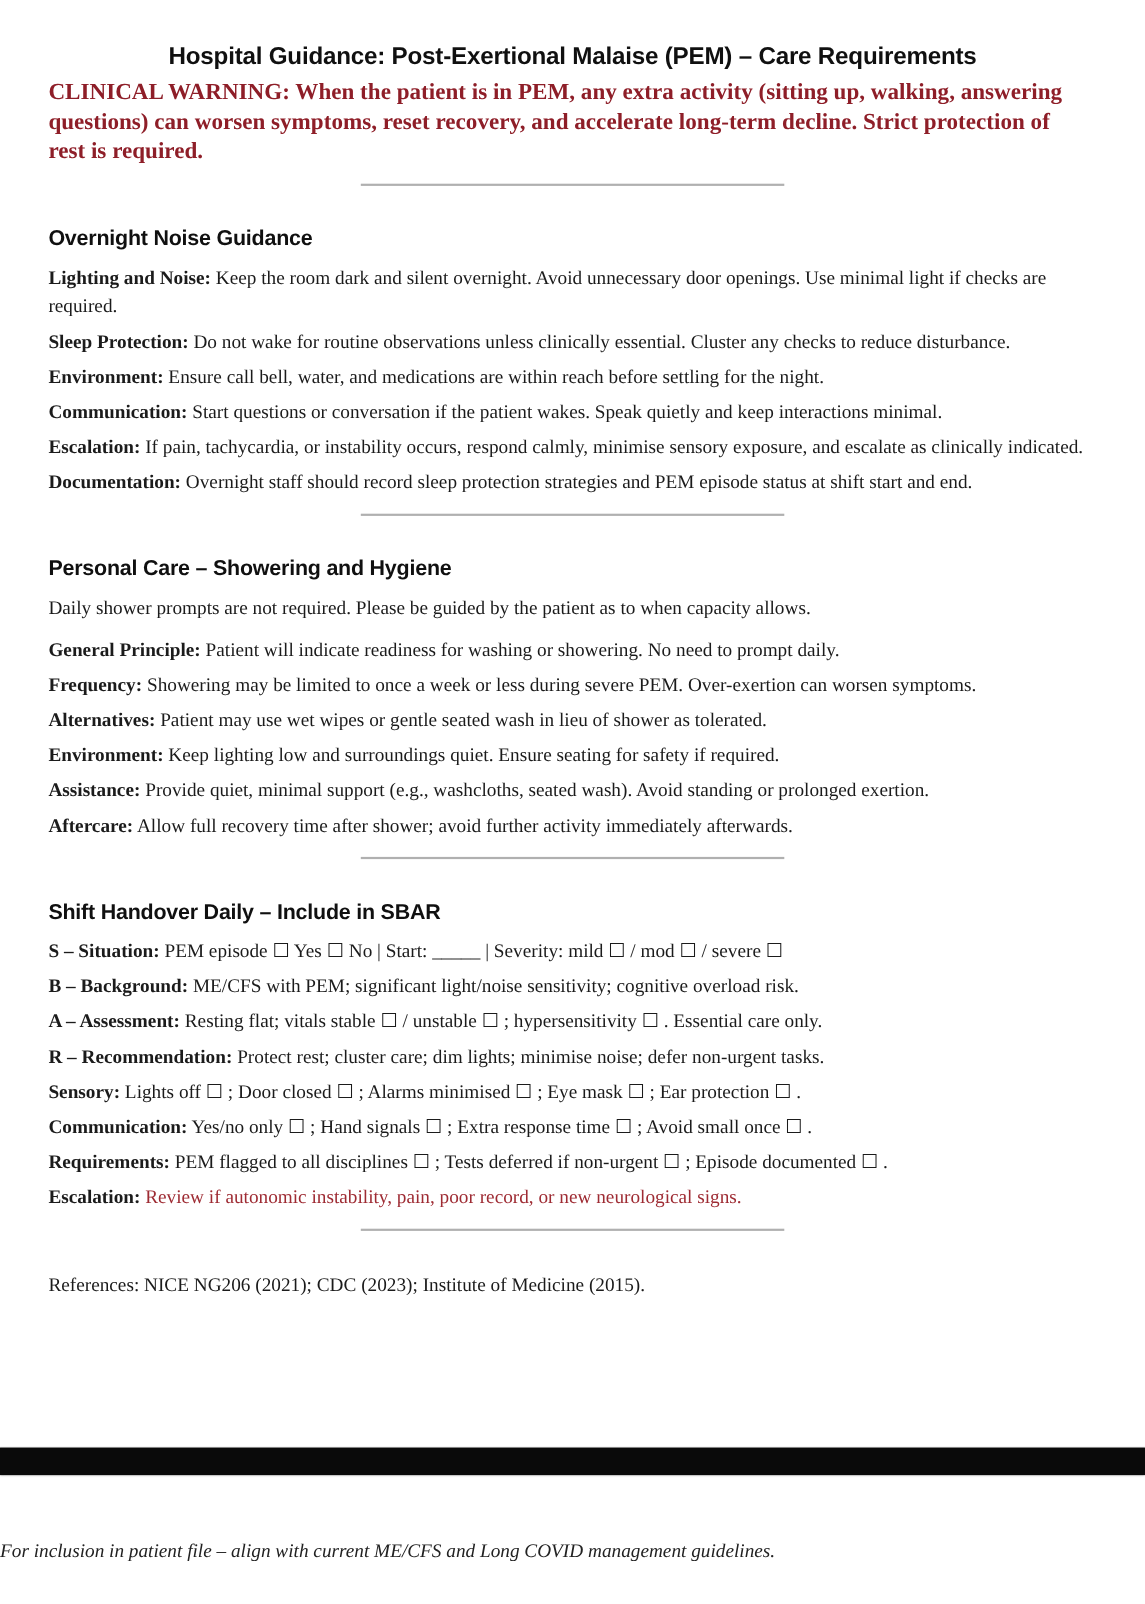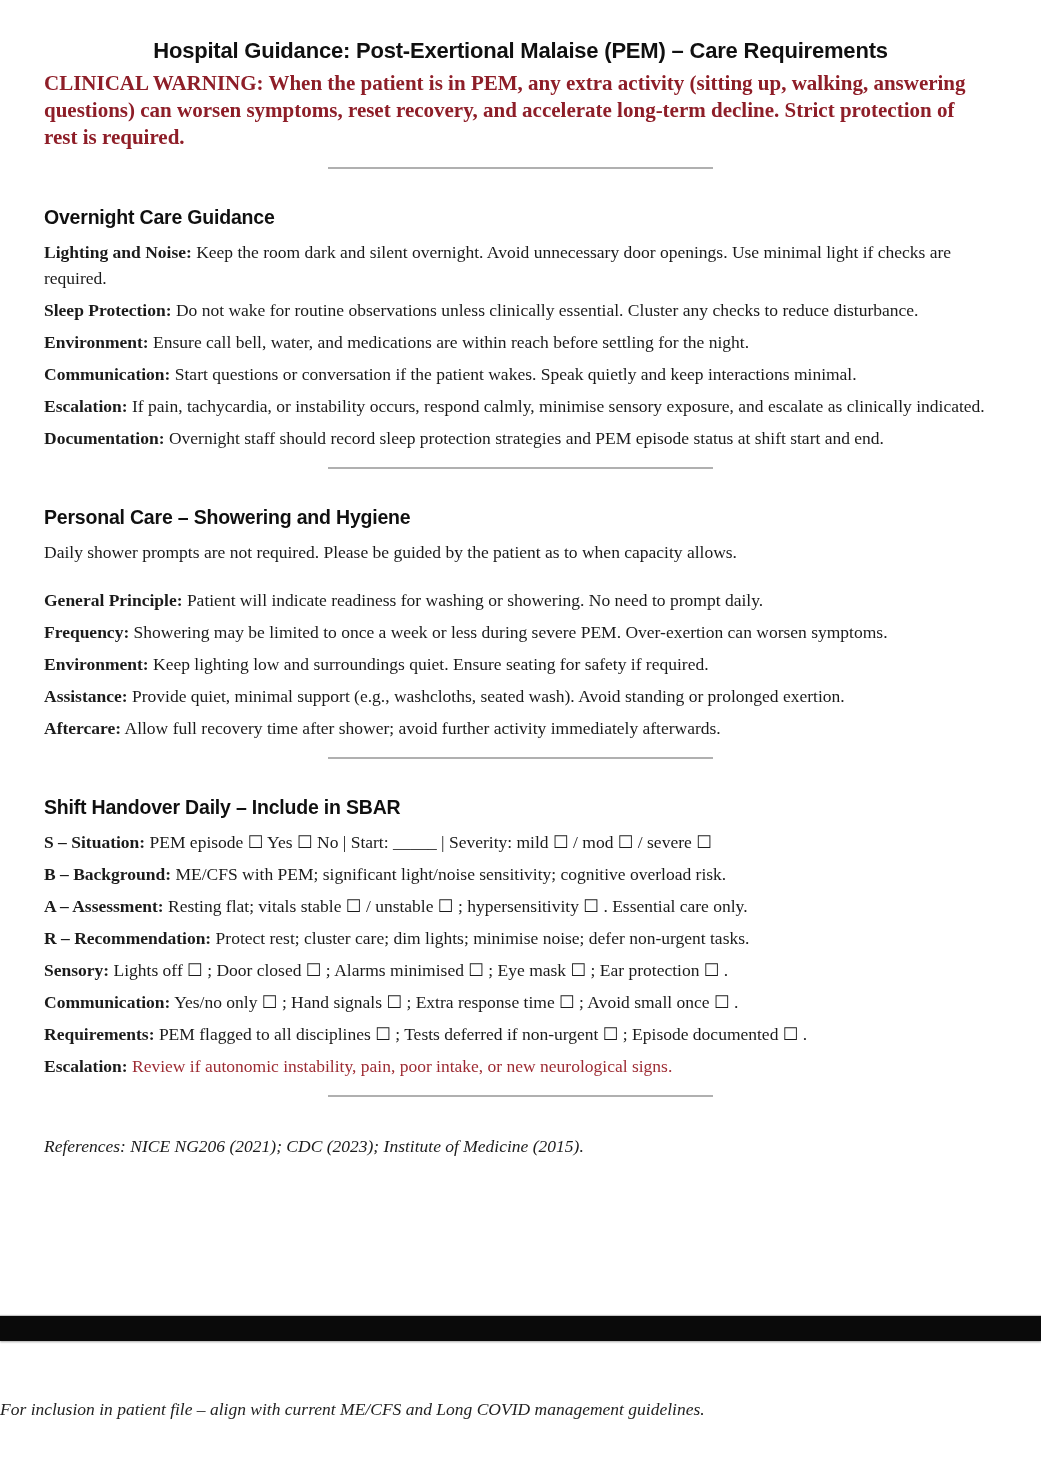--- a/index.html
+++ b/index.html
@@ -44,24 +44,24 @@
     font-family:"Liberation Sans", sans-serif;
     font-size:19.5px;line-height:24px;
     margin:36px 0 10px;
     color:#101010;
     letter-spacing:-0.2px;
   }
   p.item, p.intro, p.refs{
     font-size:17.5px;line-height:26px;
     margin:0 0 6px;
   }
-  p.intro{margin-bottom:22px;}
+  p.intro{margin-bottom:12px;}
   .lbl{font-weight:bold;}
   .red{color:var(--escalation-red);}
-  p.refs{margin:36px 0 0;font-style:italic;}
+  p.refs{margin:36px 0 0;}
   .black-bar{
     position:absolute;
     left:0;top:1316px;
     width:1041px;height:25px;
     background:var(--bar-black);
     box-shadow:0 1px 2px rgba(0,0,0,0.35), 0 -1px 1px rgba(0,0,0,0.2);
   }
   .footer{
     position:absolute;
     left:0;top:1396px;
@@ -78,21 +78,21 @@
 
 <main class="page">
 
   <h1>Hospital Guidance: Post-Exertional Malaise (PEM) – Care Requirements</h1>
 
   <p class="warning">CLINICAL WARNING: When the patient is in PEM, any extra activity (sitting up, walking, answering questions) can worsen symptoms, reset recovery, and accelerate long-term decline. Strict protection of rest is required.</p>
 
   <hr class="divider">
 
   <section>
-    <h2 class="sec-h">Overnight Care Guidance</h2>
+    <h2 class="sec-h">Overnight Noise Guidance</h2>
     <p class="item">
       <span class="lbl">Lighting and Noise:</span>
       <span>Keep the room dark and silent overnight. Avoid unnecessary door openings. Use minimal light if checks are required.</span>
     </p>
     <p class="item">
       <span class="lbl">Sleep Protection:</span>
       <span>Do not wake for routine observations unless clinically essential. Cluster any checks to reduce disturbance.</span>
     </p>
     <p class="item">
       <span class="lbl">Environment:</span>
@@ -117,20 +117,24 @@
   <section>
     <h2 class="sec-h">Personal Care – Showering and Hygiene</h2>
     <p class="intro">Daily shower prompts are not required. Please be guided by the patient as to when capacity allows.</p>
     <p class="item">
       <span class="lbl">General Principle:</span>
       <span>Patient will indicate readiness for washing or showering. No need to prompt daily.</span>
     </p>
     <p class="item">
       <span class="lbl">Frequency:</span>
       <span>Showering may be limited to once a week or less during severe PEM. Over-exertion can worsen symptoms.</span>
+    </p>
+    <p class="item">
+      <span class="lbl">Alternatives:</span>
+      <span>Patient may use wet wipes or gentle seated wash in lieu of shower as tolerated.</span>
     </p>
     <p class="item">
       <span class="lbl">Environment:</span>
       <span>Keep lighting low and surroundings quiet. Ensure seating for safety if required.</span>
     </p>
     <p class="item">
       <span class="lbl">Assistance:</span>
       <span>Provide quiet, minimal support (e.g., washcloths, seated wash). Avoid standing or prolonged exertion.</span>
     </p>
     <p class="item">
@@ -166,21 +170,21 @@
     <p class="item">
       <span class="lbl">Communication:</span>
       <span>Yes/no only ☐ ; Hand signals ☐ ; Extra response time ☐ ; Avoid small once ☐ .</span>
     </p>
     <p class="item">
       <span class="lbl">Requirements:</span>
       <span>PEM flagged to all disciplines ☐ ; Tests deferred if non-urgent ☐ ; Episode documented ☐ .</span>
     </p>
     <p class="item">
       <span class="lbl">Escalation:</span>
-      <span class="red">Review if autonomic instability, pain, poor intake, or new neurological signs.</span>
+      <span class="red">Review if autonomic instability, pain, poor record, or new neurological signs.</span>
     </p>
   </section>
 
   <hr class="divider">
 
   <p class="refs">References: NICE NG206 (2021); CDC (2023); Institute of Medicine (2015).</p>
 
 </main>
 
 <div class="black-bar"></div>

